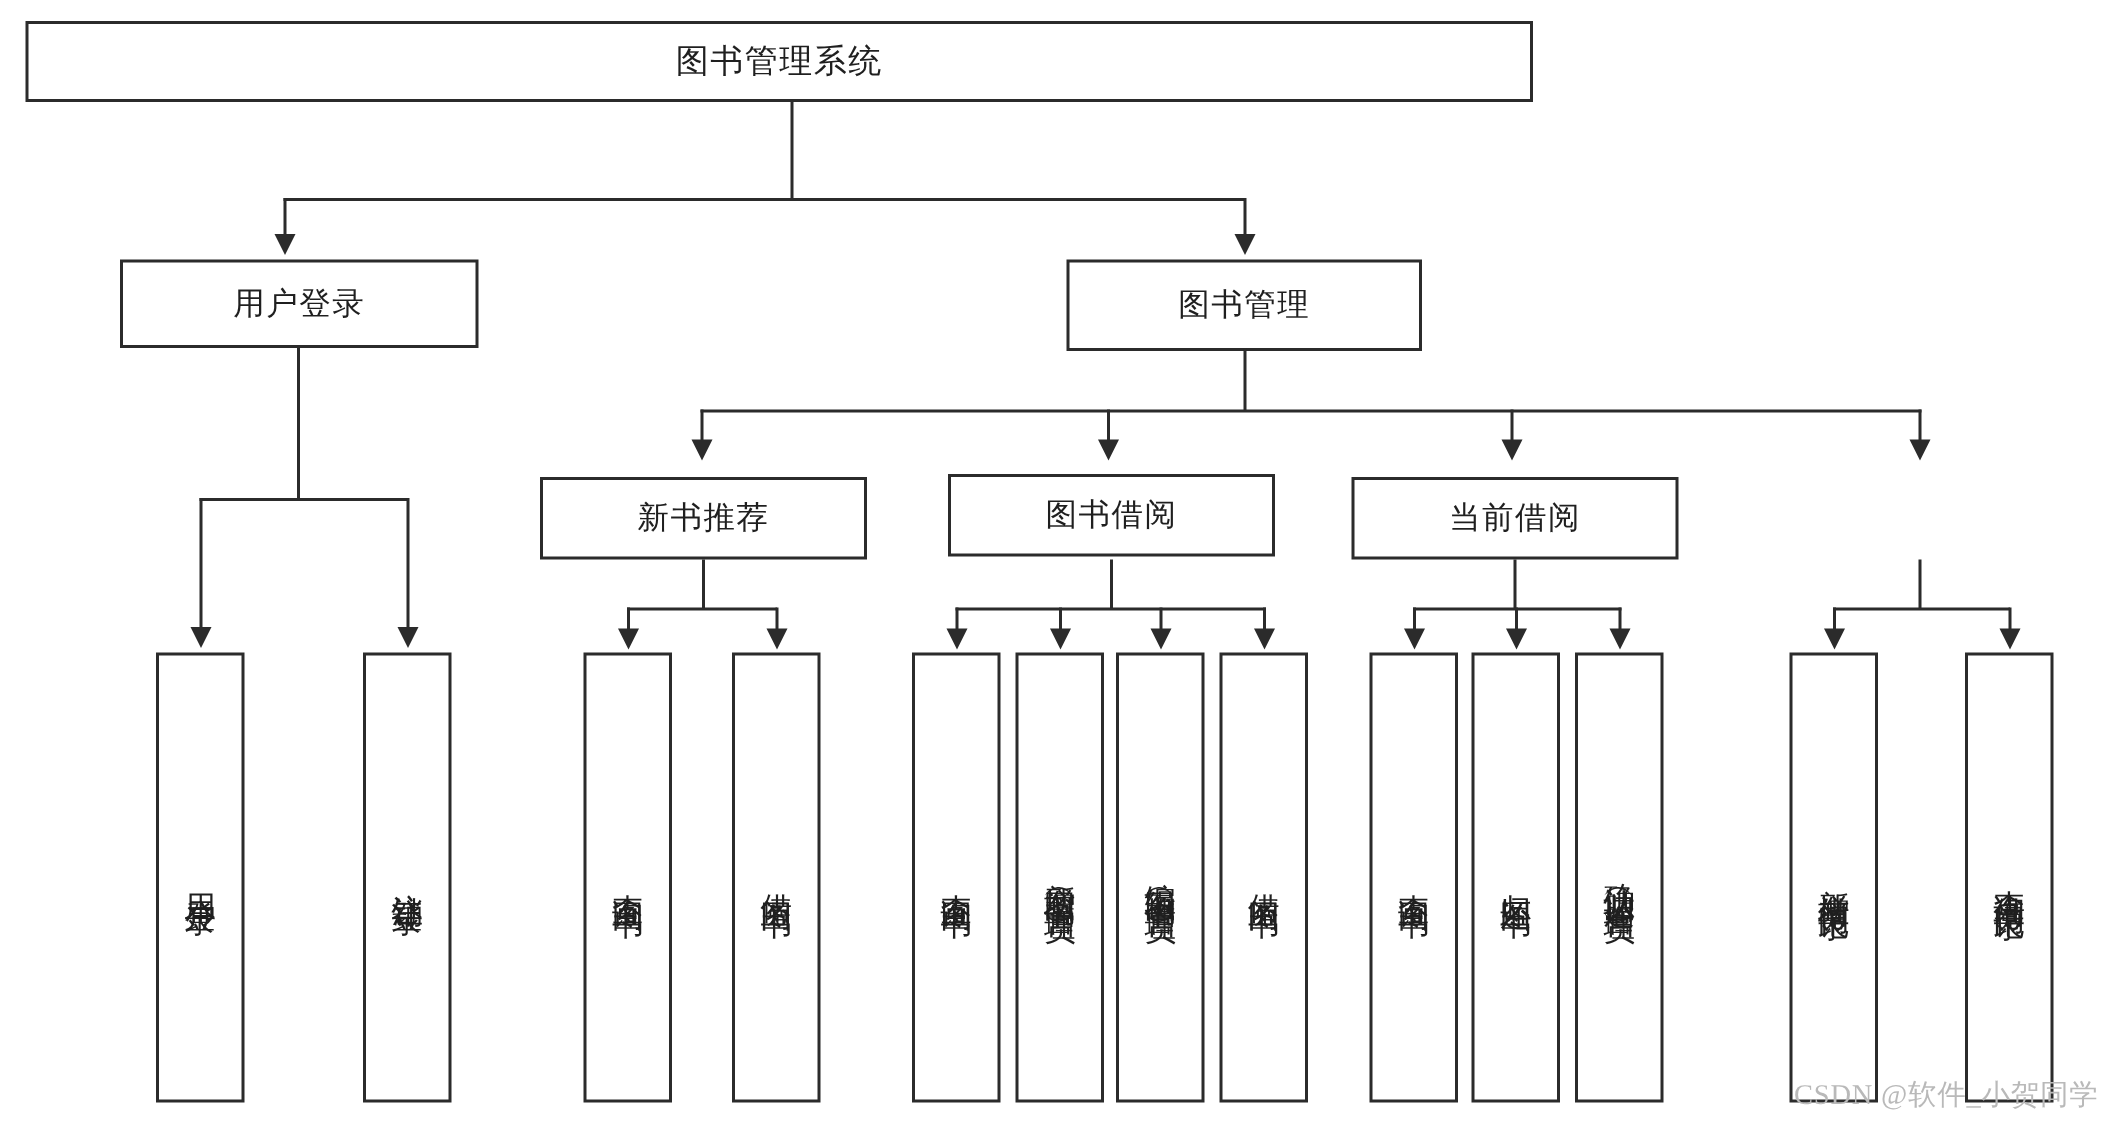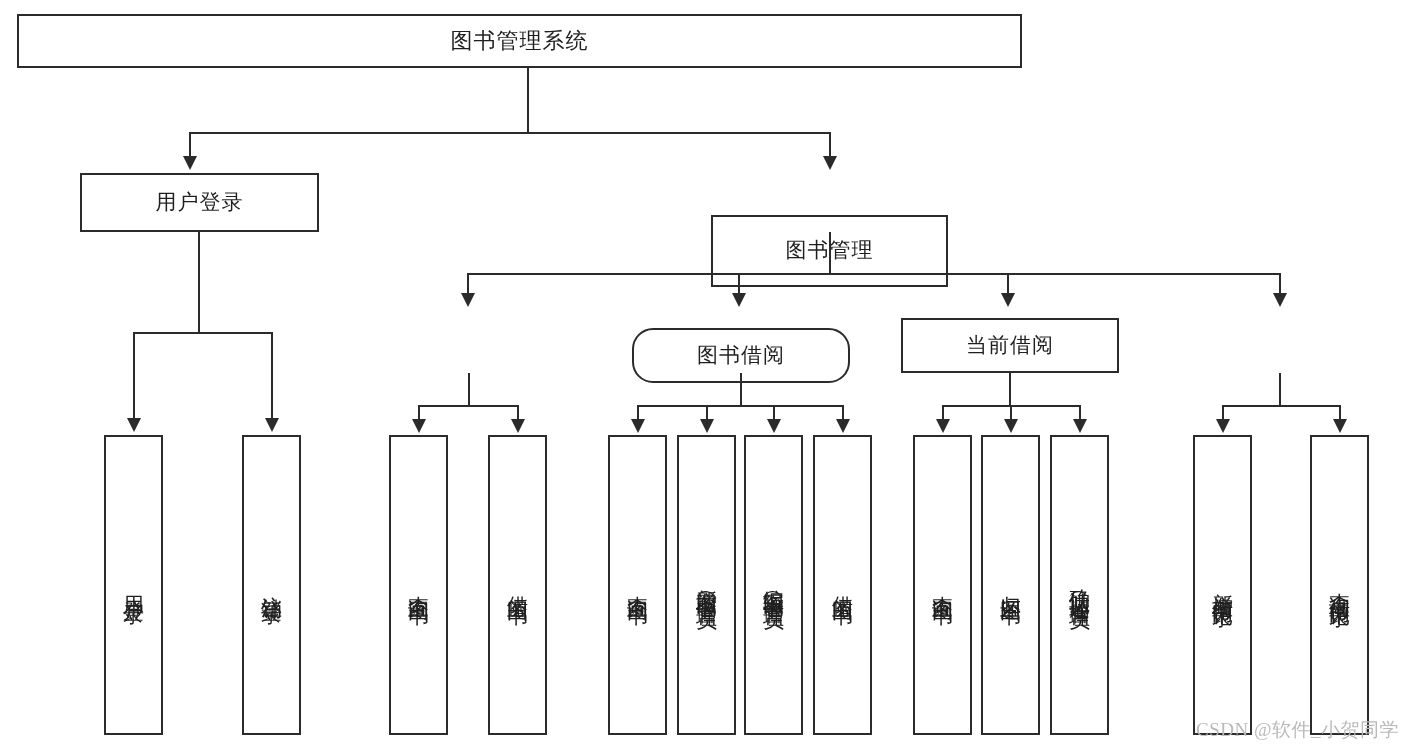--- a/index.html
+++ b/index.html
@@ -81,41 +81,42 @@
   <div class="ln v" style="left:527px;top:68px;height:65px;"></div>
 
   <div class="ln h" style="left:189px;top:132px;width:641px;"></div>
 
   <div class="ln v" style="left:189px;top:132px;height:26px;"></div>
   <div class="arrow" style="left:183px;top:156px;"></div>
   <div class="ln v" style="left:829px;top:132px;height:26px;"></div>
   <div class="arrow" style="left:823px;top:156px;"></div>
 
   <div class="node h" style="left:80px;top:173px;width:239px;height:59px;">用户登录</div>
-  <div class="node h" style="left:711px;top:173px;width:237px;height:72px;margin-top:42px;">图书管理</div>
+  <div class="node h" style="left:711px;top:173px;width:237px;height:61px;">图书管理</div>
 
   <div class="ln v" style="left:198px;top:232px;height:101px;"></div>
   <div class="ln h" style="left:133px;top:332px;width:139px;"></div>
   <div class="ln v" style="left:133px;top:332px;height:88px;"></div>
   <div class="arrow" style="left:127px;top:418px;"></div>
   <div class="ln v" style="left:271px;top:332px;height:88px;"></div>
   <div class="arrow" style="left:265px;top:418px;"></div>
 
   <div class="ln v" style="left:829px;top:232px;height:42px;"></div>
   <div class="ln h" style="left:467px;top:273px;width:814px;"></div>
   <div class="ln v" style="left:467px;top:273px;height:22px;"></div>
   <div class="arrow" style="left:461px;top:293px;"></div>
   <div class="ln v" style="left:738px;top:273px;height:22px;"></div>
   <div class="arrow" style="left:732px;top:293px;"></div>
   <div class="ln v" style="left:1007px;top:273px;height:22px;"></div>
   <div class="arrow" style="left:1001px;top:293px;"></div>
   <div class="ln v" style="left:1279px;top:273px;height:22px;"></div>
   <div class="arrow" style="left:1273px;top:293px;"></div>
 
-  <div class="node h" style="left:632px;top:328px;width:218px;height:55px;border-radius:21px;">图书借阅</div>
+  <div class="node h" style="left:360px;top:318px;width:218px;height:55px;">新书推荐</div>
+  <div class="node h" style="left:632px;top:316px;width:218px;height:55px;">图书借阅</div>
   <div class="node h" style="left:901px;top:318px;width:218px;height:55px;">当前借阅</div>
 
   <div class="ln v" style="left:468px;top:373px;height:33px;"></div>
   <div class="ln h" style="left:418px;top:405px;width:100px;"></div>
   <div class="ln v" style="left:418px;top:405px;height:16px;"></div>
   <div class="arrow" style="left:412px;top:419px;"></div>
   <div class="ln v" style="left:517px;top:405px;height:16px;"></div>
   <div class="arrow" style="left:511px;top:419px;"></div>
 
   <div class="ln v" style="left:740px;top:373px;height:33px;"></div>

